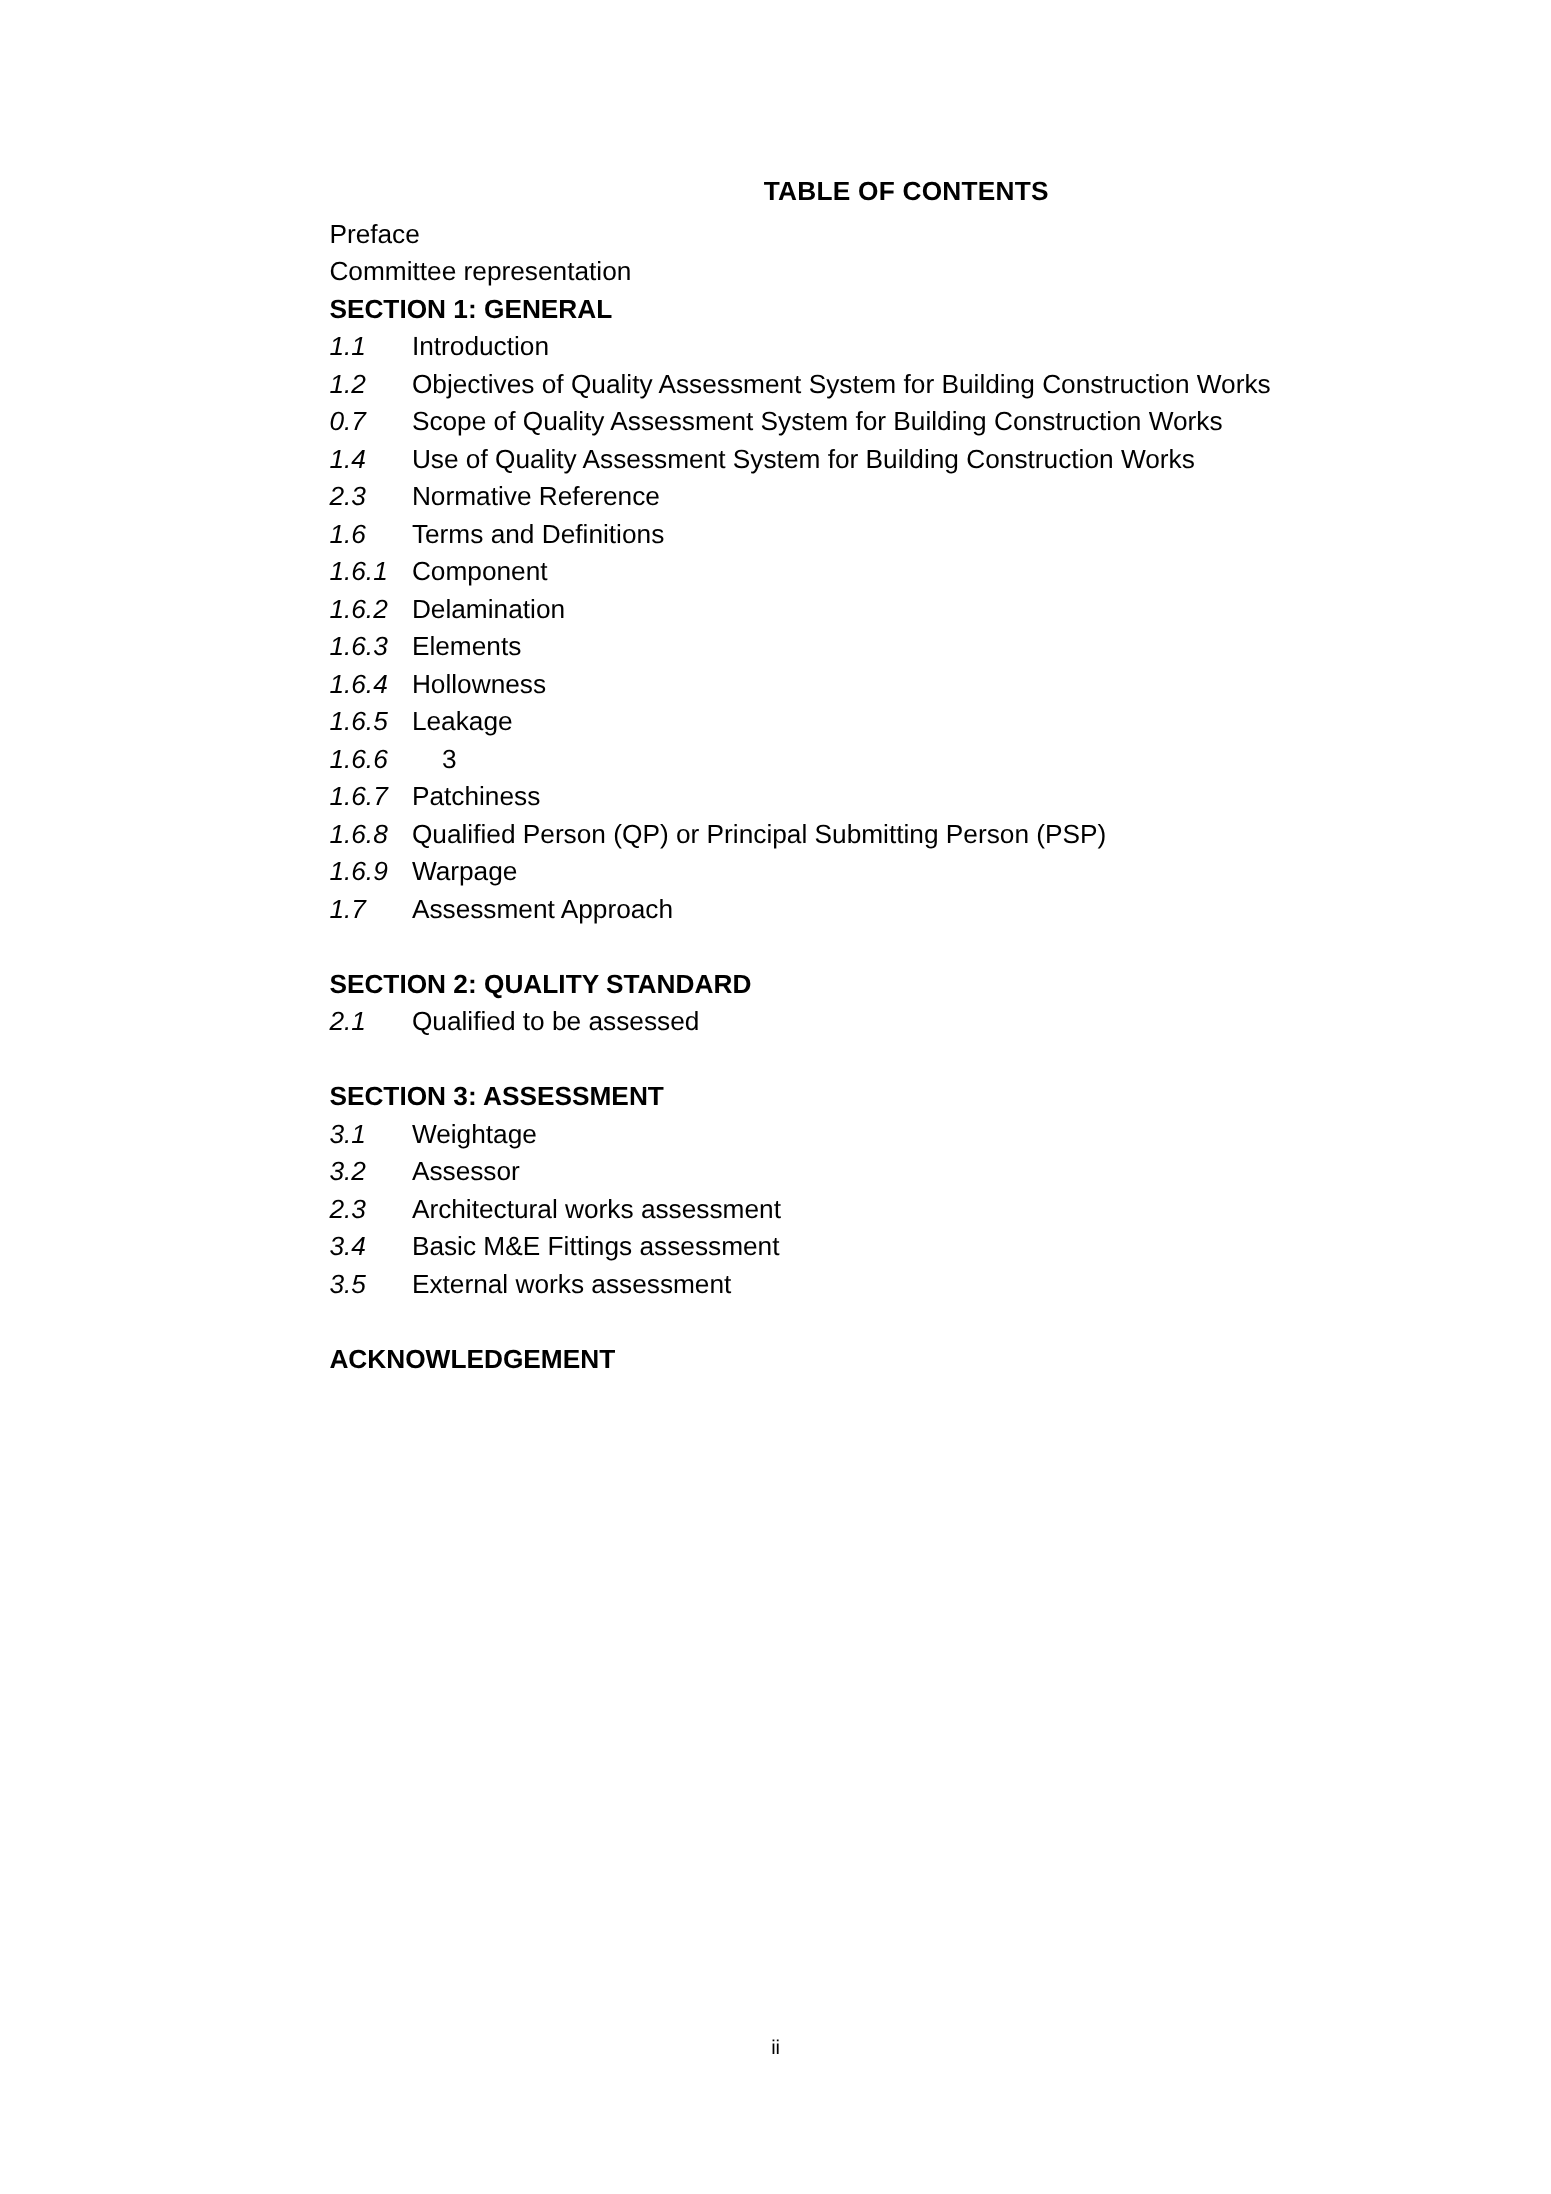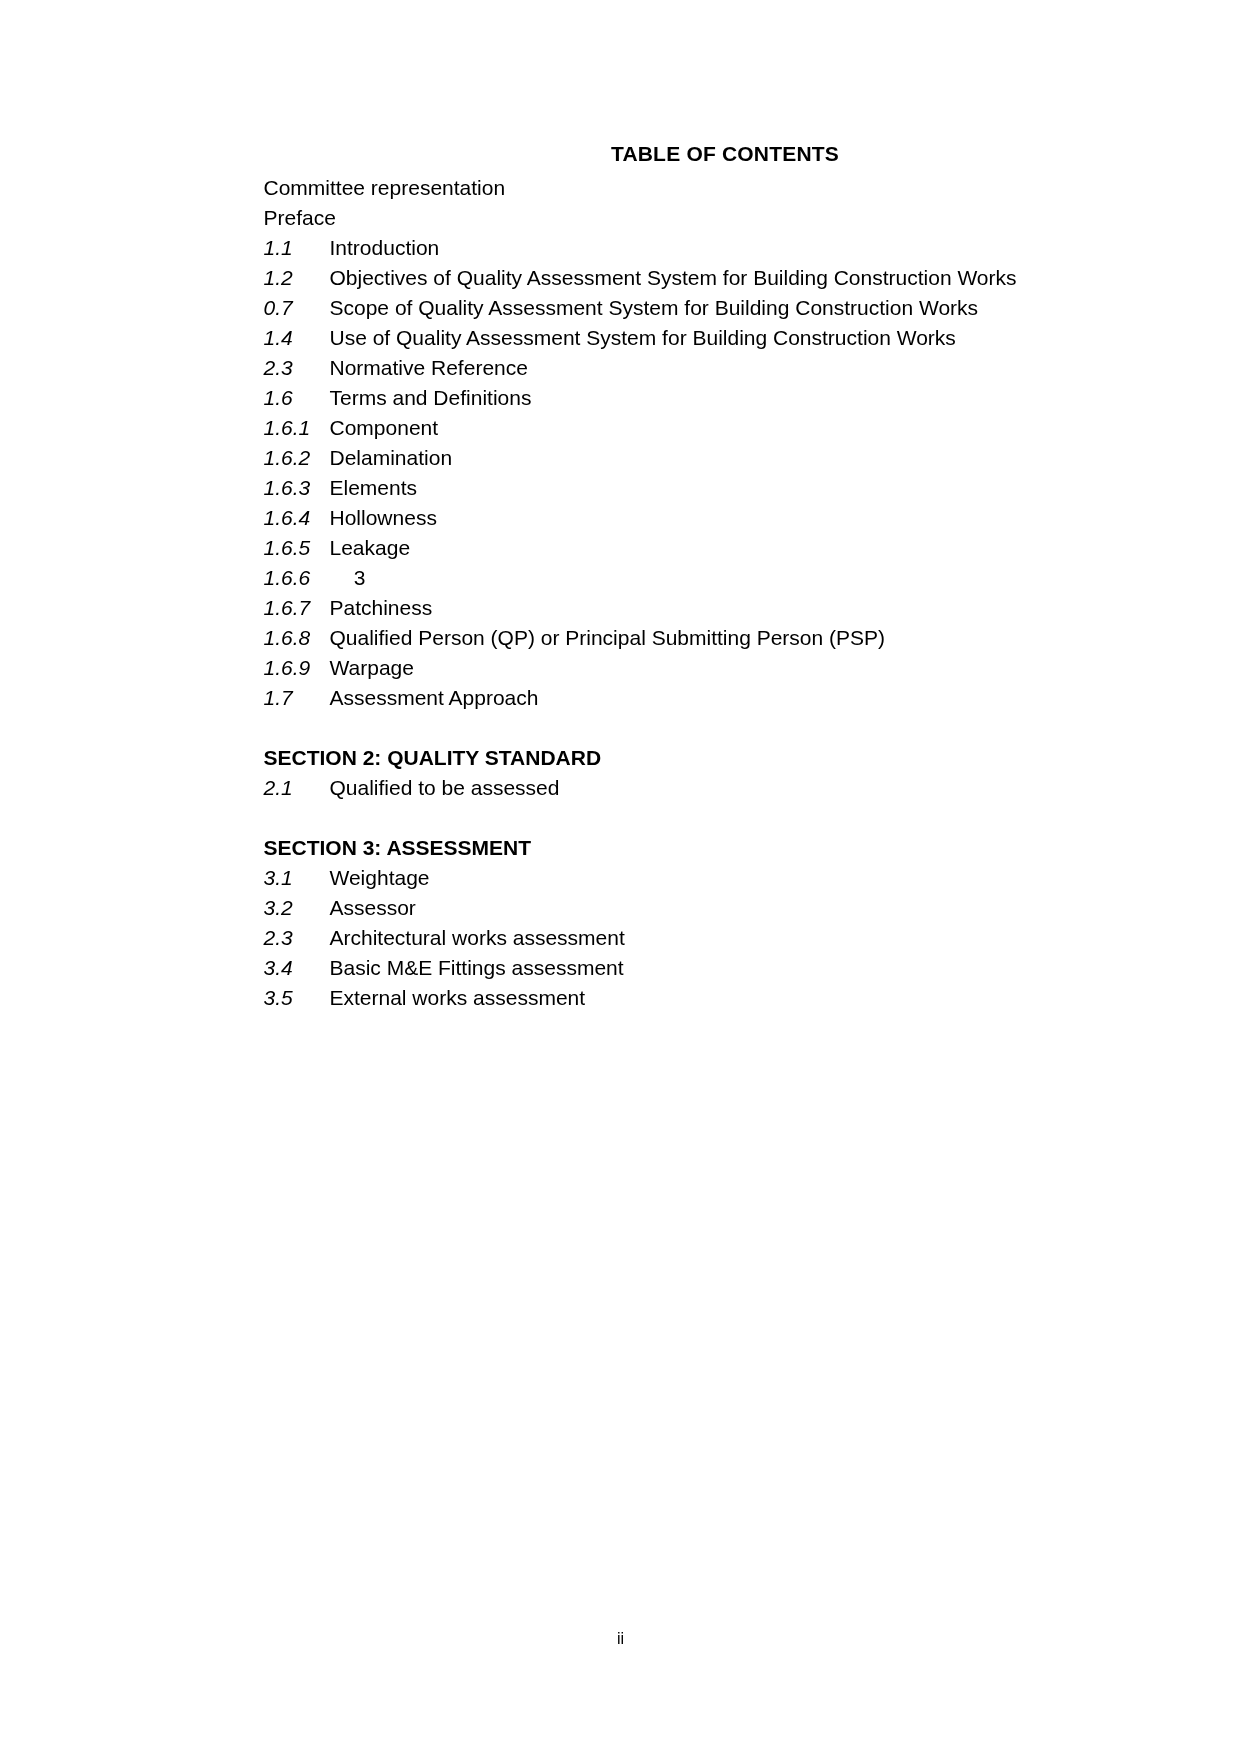--- a/index.html
+++ b/index.html
@@ -93,26 +93,30 @@
 <body>
 
 <div class="page">
 
   <div class="content">
 
     <div class="doc-title">TABLE OF CONTENTS</div>
 
     <div class="toc-list">
         <div class="toc-row front">
+          <span class="toc-label full">Preface</span>
+          <span class="toc-page">v</span>
+        </div>
+        <div class="toc-row front">
           <span class="toc-label full">Committee representation</span>
           <span class="toc-page">iv</span>
         </div>
-        <div class="toc-row front">
-          <span class="toc-label full">Preface</span>
-          <span class="toc-page">v</span>
+        <div class="toc-row section-head">
+          <span class="toc-label full">SECTION 1: GENERAL</span>
+          <span class="toc-page"></span>
         </div>
         <div class="toc-row">
           <span class="toc-num">1.1</span>
           <span class="toc-label">Introduction</span>
           <span class="toc-page">1</span>
         </div>
         <div class="toc-row">
           <span class="toc-num">1.2</span>
           <span class="toc-label">Objectives of Quality Assessment System for Building Construction Works</span>
           <span class="toc-page">1</span>
@@ -220,19 +224,23 @@
           <span class="toc-num">3.4</span>
           <span class="toc-label">Basic M&amp;E Fittings assessment</span>
           <span class="toc-page">8</span>
         </div>
         <div class="toc-row">
           <span class="toc-num">3.5</span>
           <span class="toc-label">External works assessment</span>
           <span class="toc-page">9</span>
         </div>
         <div class="spacer">&nbsp;</div>
+        <div class="toc-row section-head">
+          <span class="toc-label full">ACKNOWLEDGEMENT</span>
+          <span class="toc-page">31</span>
+        </div>
       </div>
 
   </div>
 
   <div class="footer-pagenum">ii</div>
 
 </div>
 
 </body></html>

